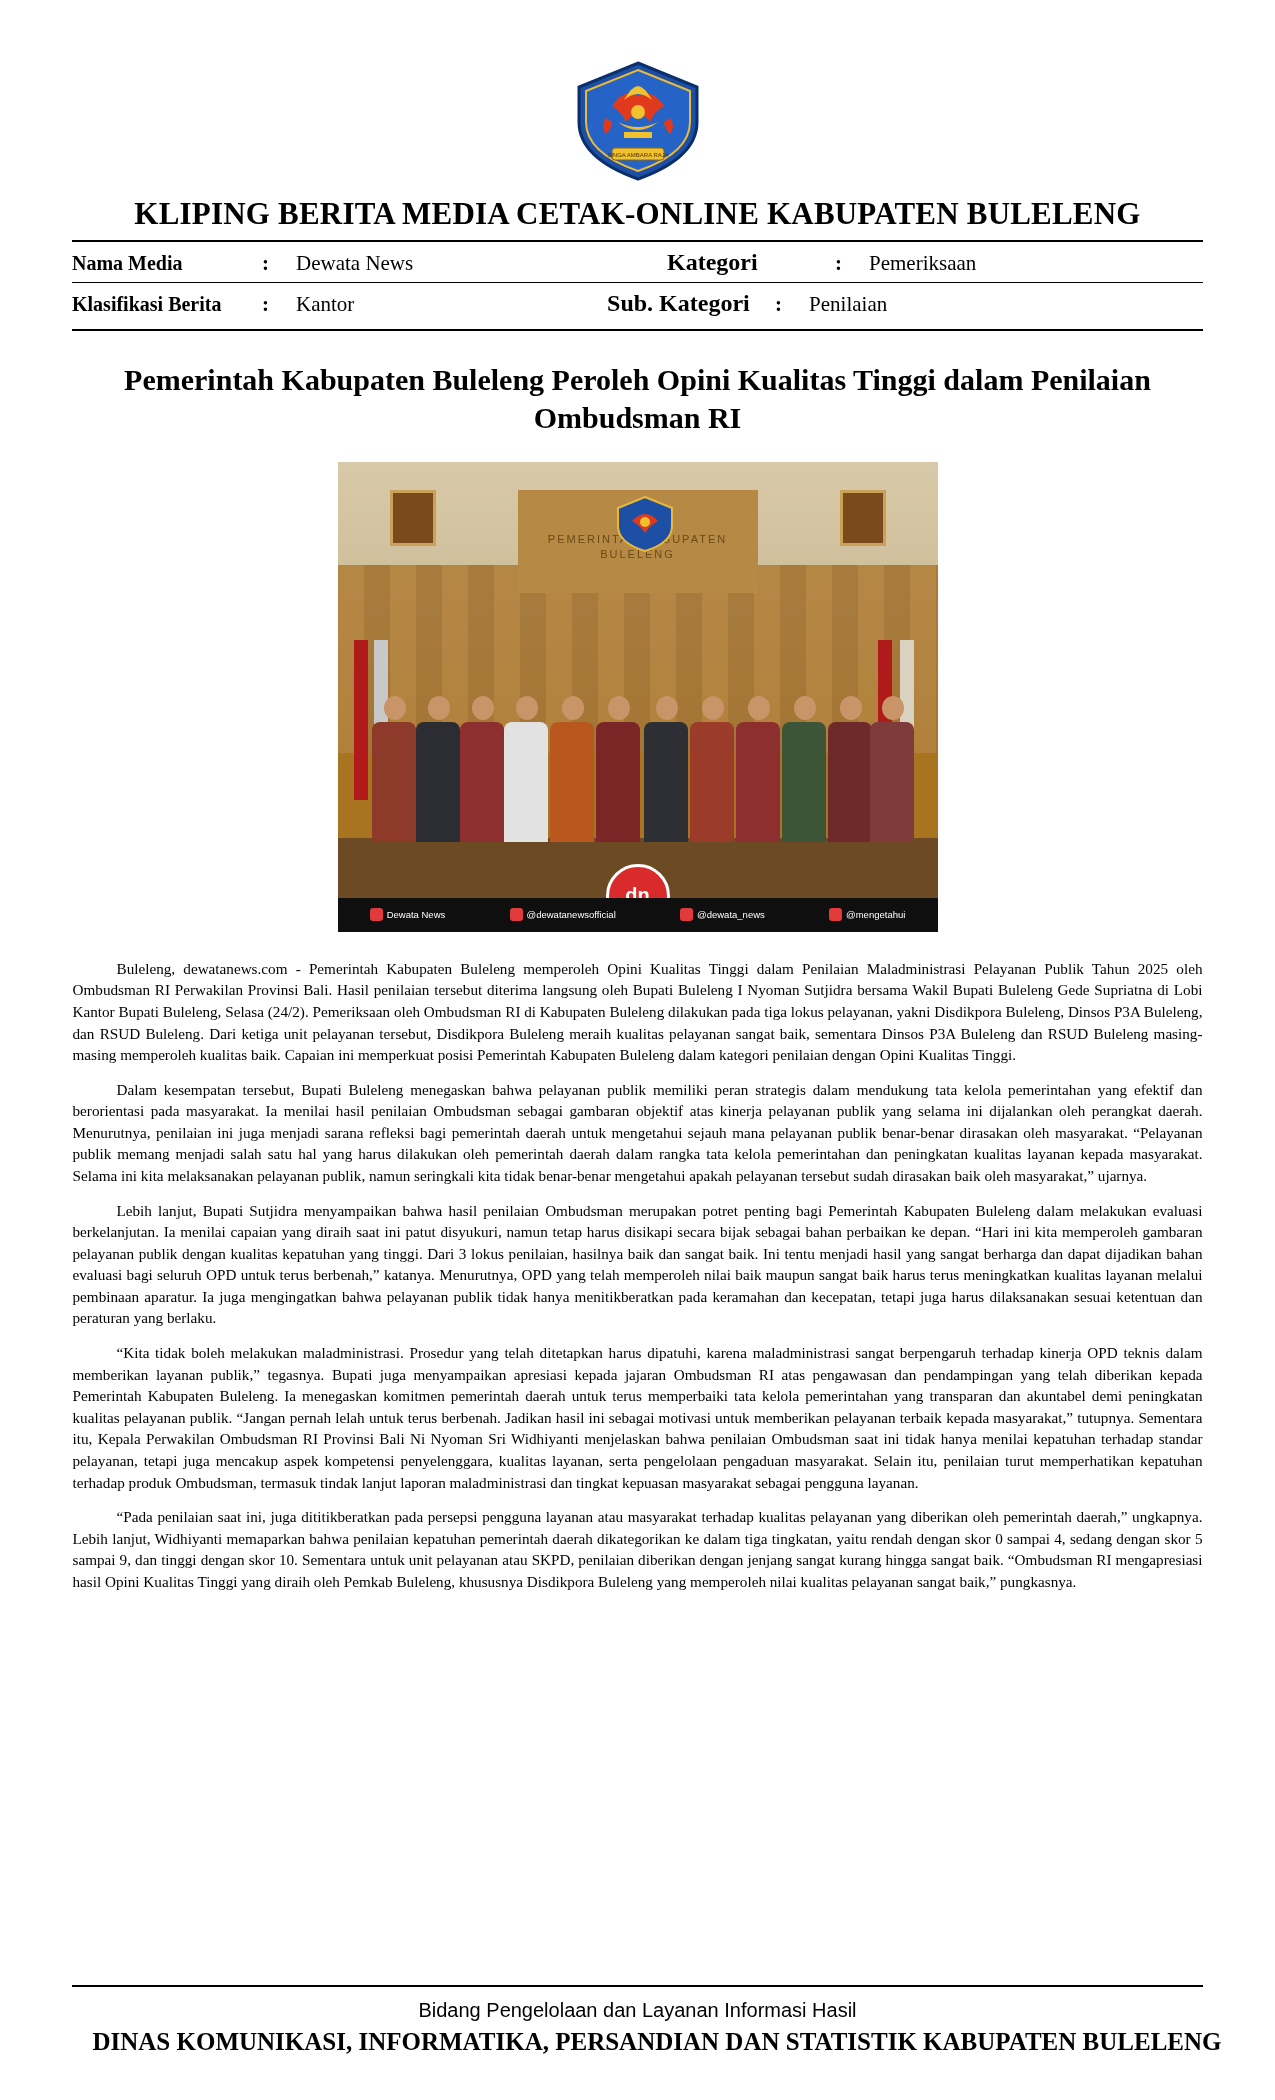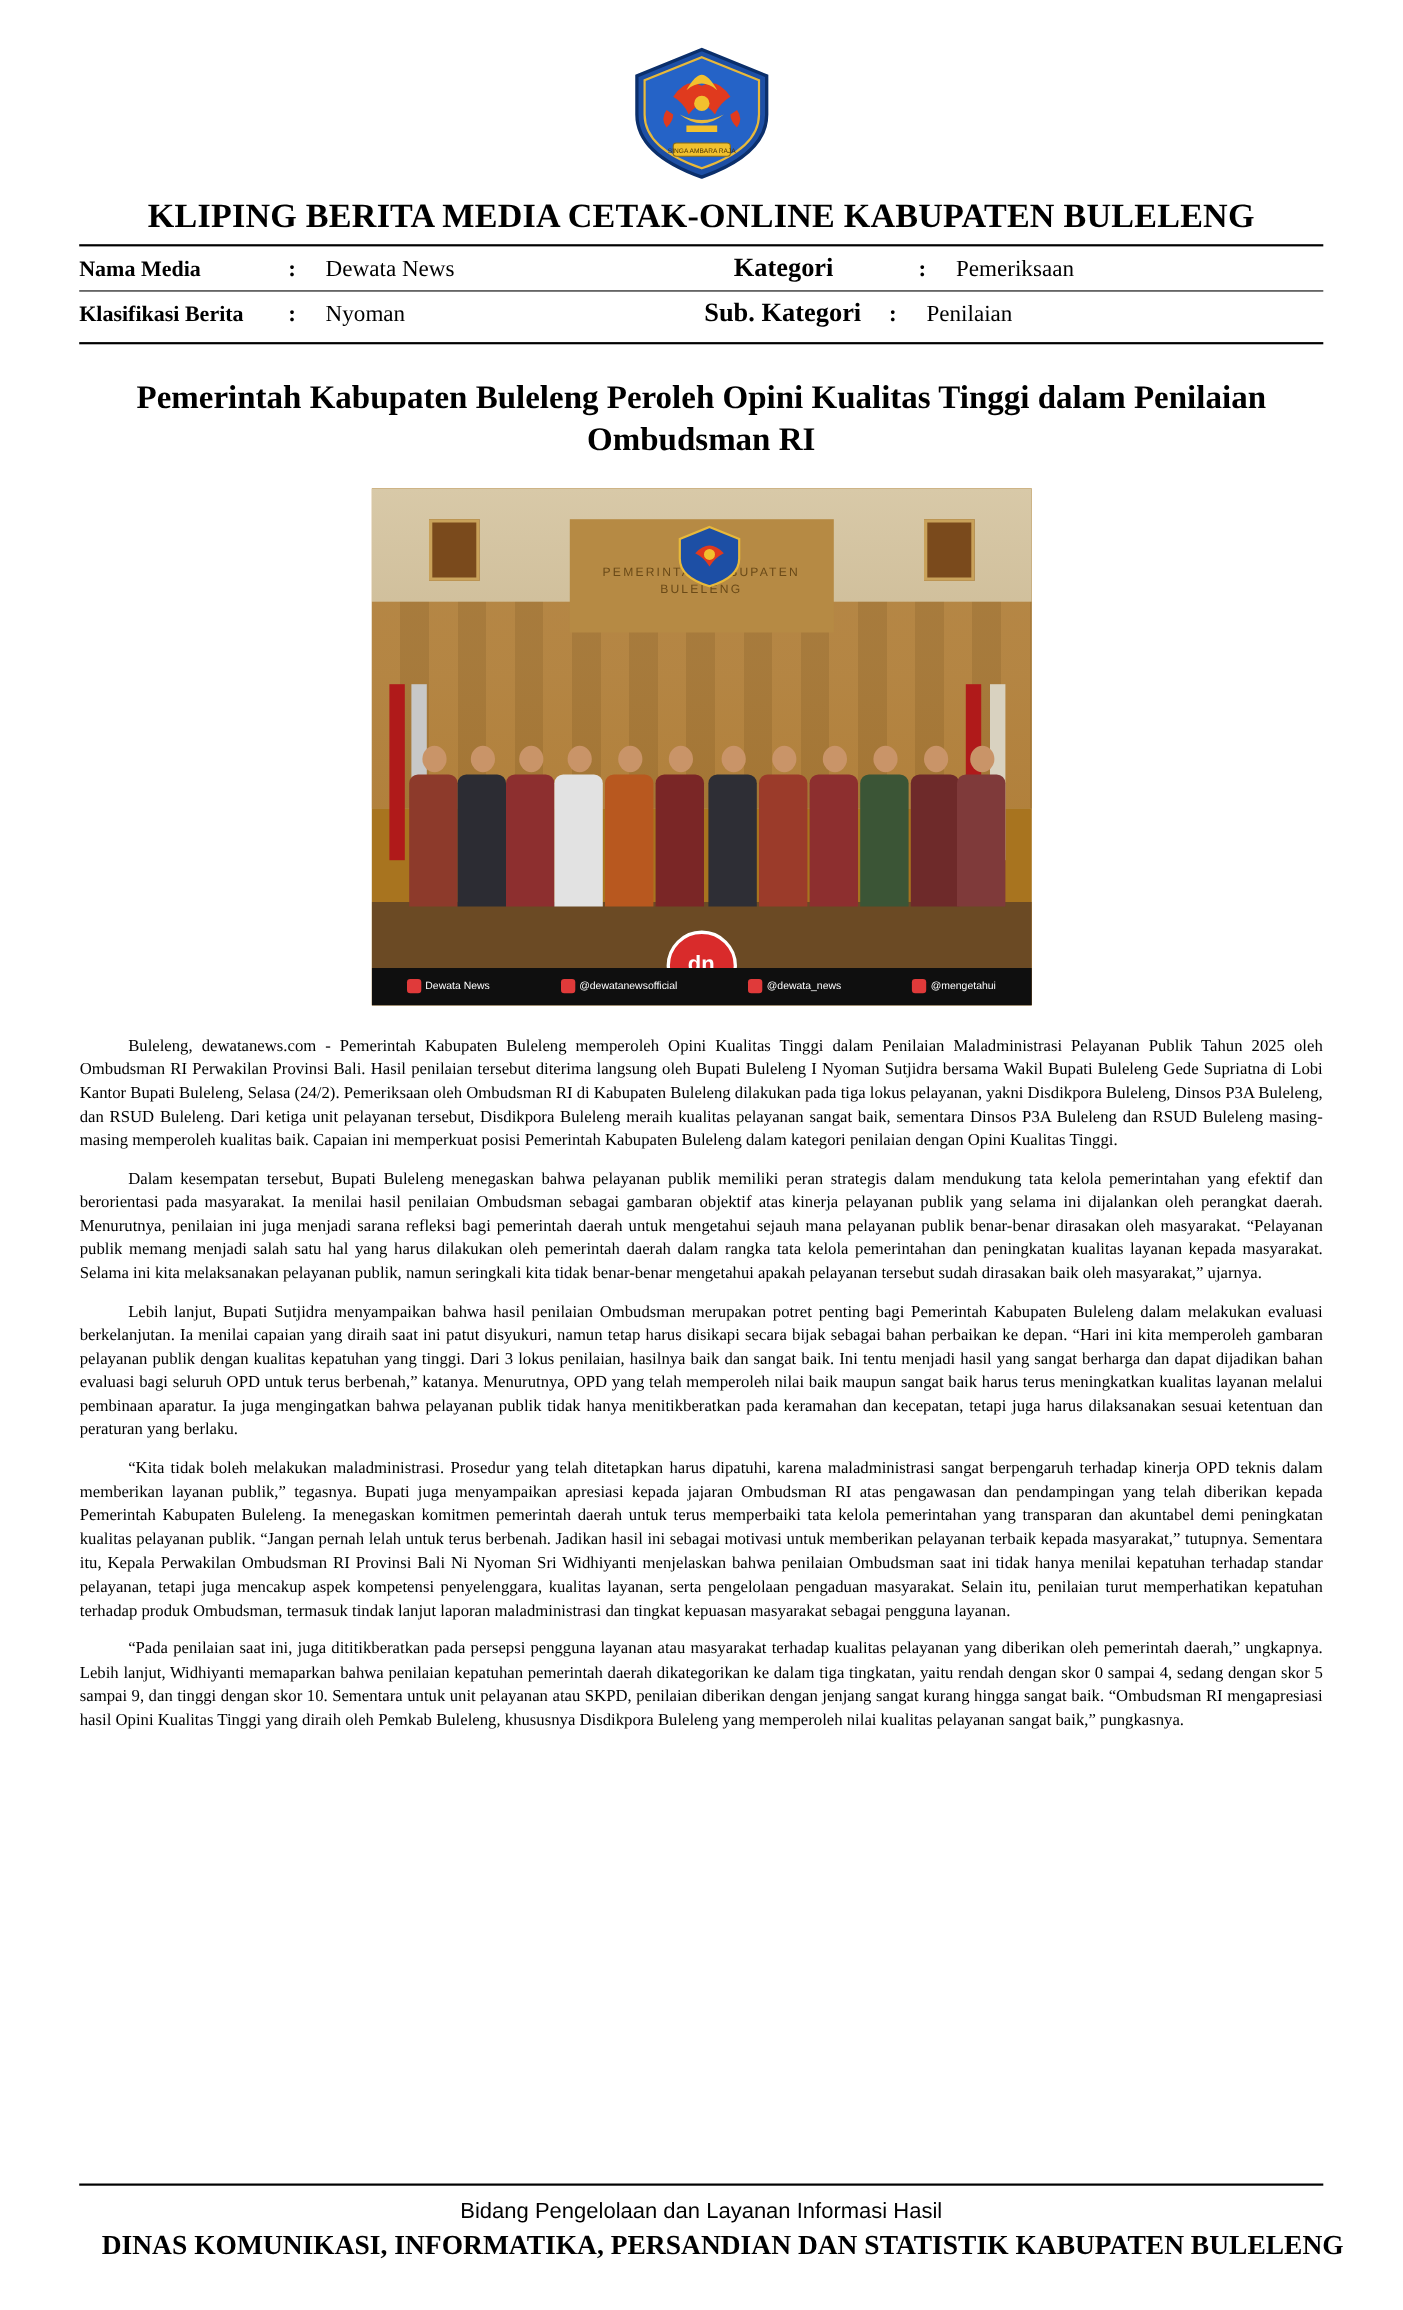--- a/index.html
+++ b/index.html
@@ -11,21 +11,21 @@
     width: 1275px;
     min-height: 2100px;
     font-family: "Liberation Serif", serif;
     color: #000000;
     position: relative;
   }
   .page {
     width: 1275px;
     min-height: 2100px;
     box-sizing: border-box;
-    padding: 20px 72px 0 72px;
+    padding: 38px 72px 0 72px;
     position: relative;
   }
 
   
   .logo-wrap {
     display: flex;
     justify-content: center;
     align-items: center;
     margin-top: 22px;
     margin-bottom: 14px;
@@ -268,21 +268,21 @@
       <td class="val2">Pemeriksaan</td>
     </tr>
   </tbody>
     </table>
   <hr class="rule-thin">
   <table class="meta">
     <tbody>
         <tr>
       <td class="lbl">Klasifikasi Berita</td>
       <td class="colon">:</td>
-      <td class="val">Nyoman</td>
+      <td class="val">Kantor</td>
       <td class="lbl2">Sub. Kategori</td>
       <td class="colon">:</td>
       <td class="val2">Penilaian</td>
     </tr>
   </tbody>
     </table>
   <hr class="rule">
 
   <div class="headline">Pemerintah Kabupaten Buleleng Peroleh Opini Kualitas Tinggi dalam Penilaian Ombudsman RI</div>
 

